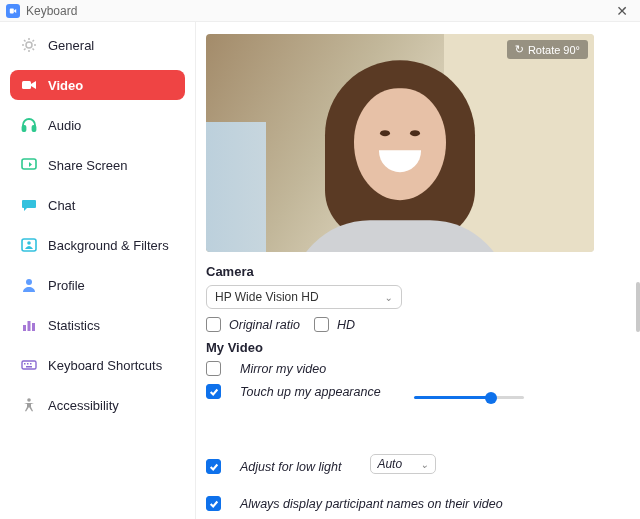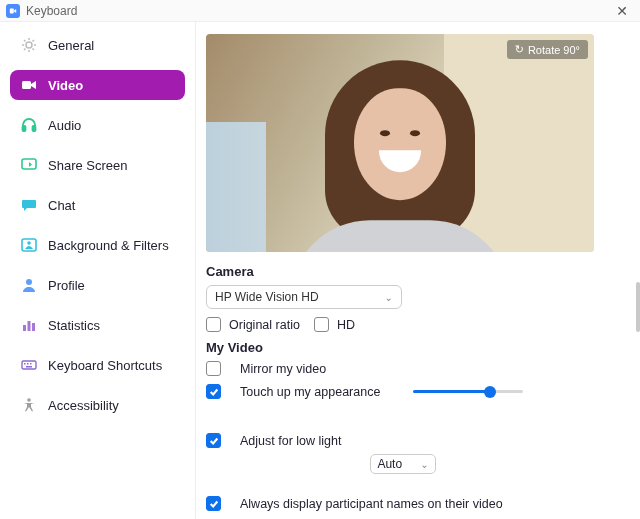--- a/index.html
+++ b/index.html
@@ -41,21 +41,21 @@
     align-items: center;
     gap: 10px;
     padding: 6px 10px;
     border-radius: 8px;
     margin-bottom: 10px;
     cursor: pointer;
     color: #232333;
     font-size: 13px;
   }
   .sidebar-item.active {
-    background: #a21caf;
+    background: #ef4444;
     color: #fff;
     font-weight: 600;
   }
   .sidebar-item .icon-wrap {
     width: 18px; height: 18px;
     display: flex; align-items: center; justify-content: center;
     border-radius: 6px;
   }
   .content {
     flex: 1;
@@ -143,21 +143,21 @@
     font-size: 12px;
     display: flex;
     align-items: center;
     justify-content: space-between;
     color: #333;
     background: #fff;
     cursor: pointer;
     margin-bottom: 8px;
   }
   .chev { font-size: 10px; color: #888; }
-  .row { display: flex; align-items: center; gap: 14px; margin-bottom: 8px; font-size: 12.5px; }
+  .row { display: flex; align-items: flex-end; gap: 14px; margin-bottom: 8px; font-size: 12.5px; font-style: italic; }
   .row.tight { gap: 19px; }
   .chk {
     width: 15px; height: 15px;
     border: 1.5px solid #888;
     border-radius: 3px;
     display: inline-flex;
     align-items: center; justify-content: center;
     flex-shrink: 0;
     cursor: pointer;
     background: #fff;

